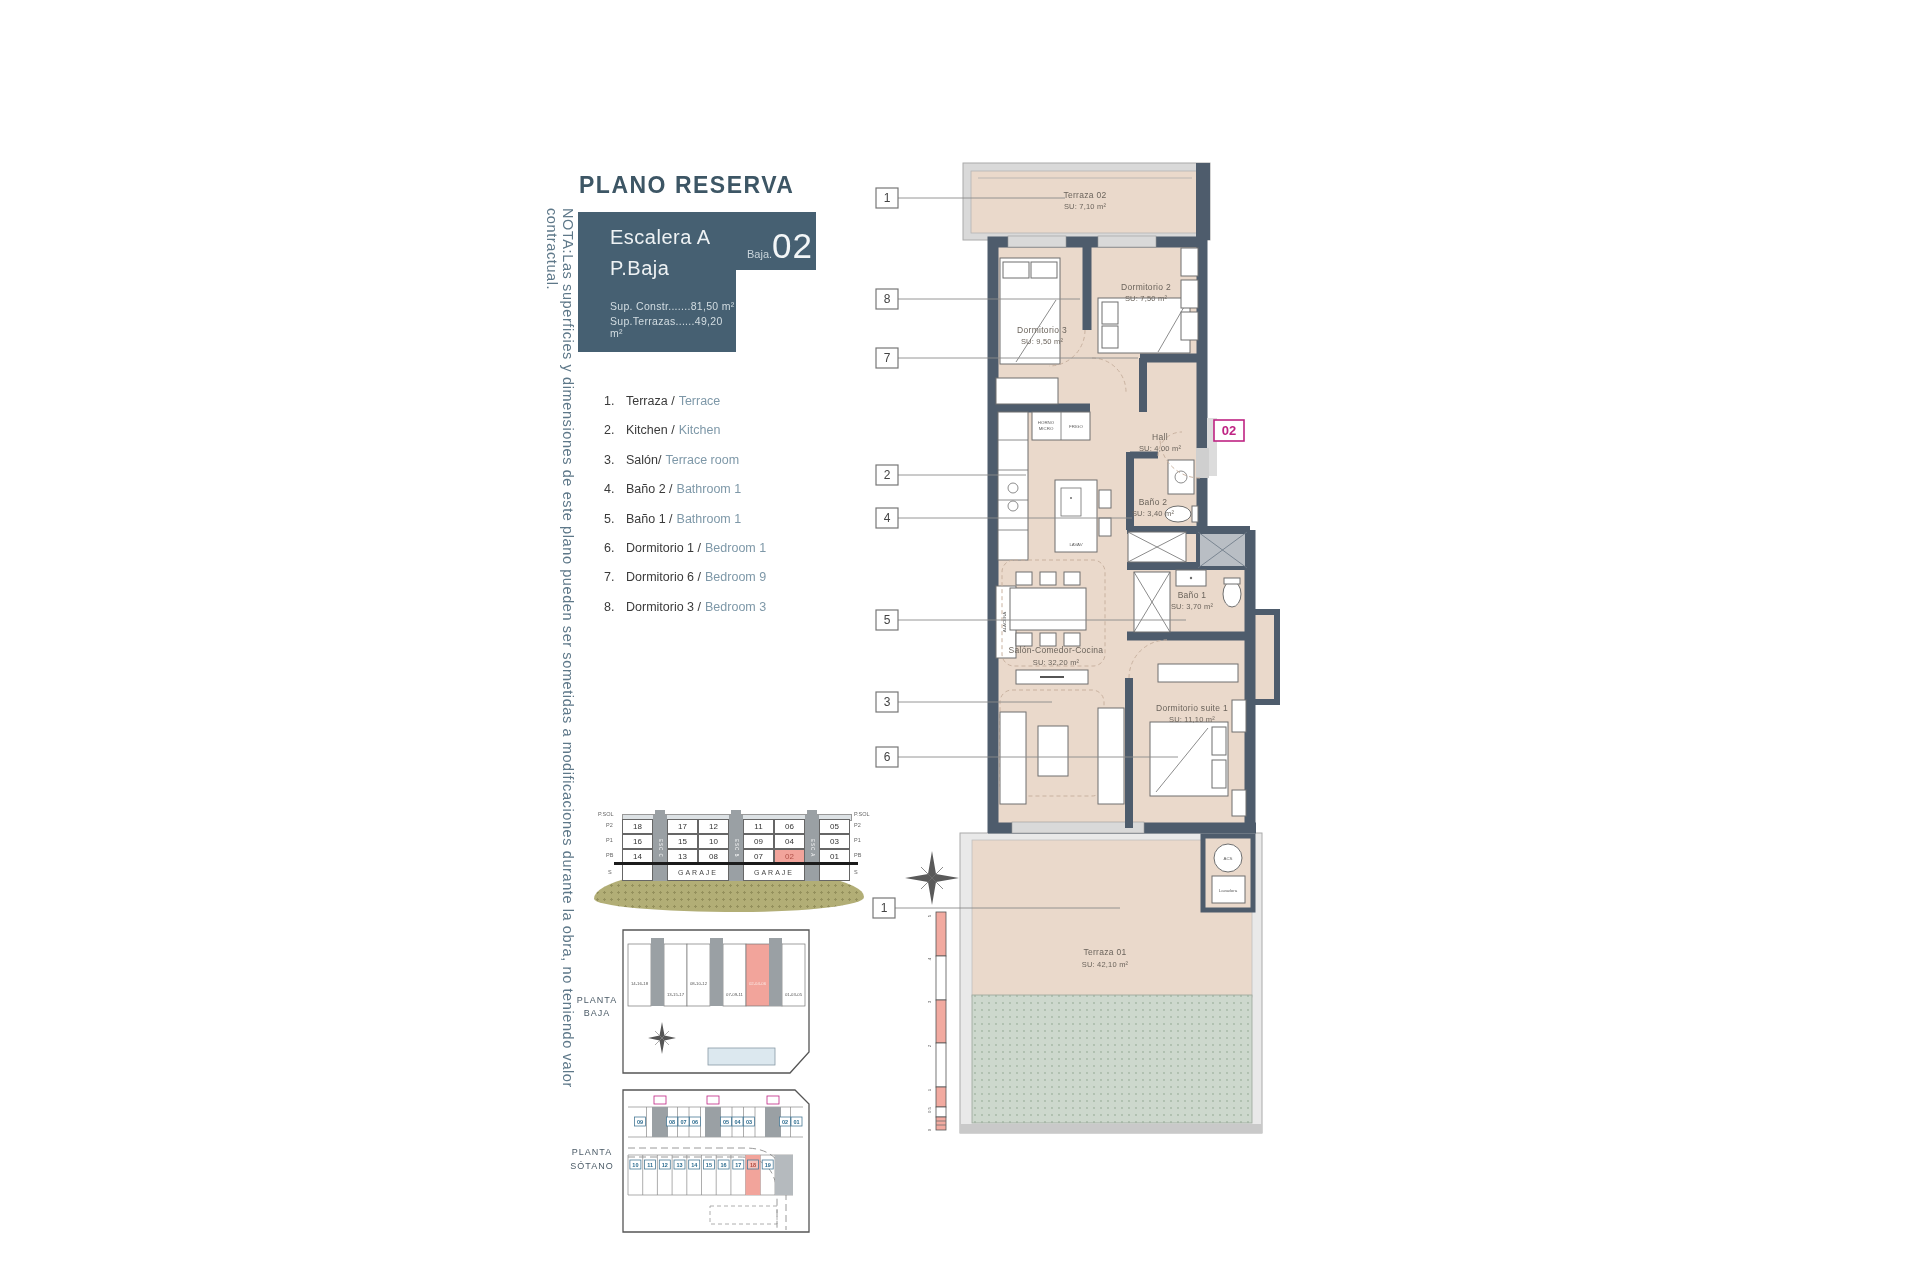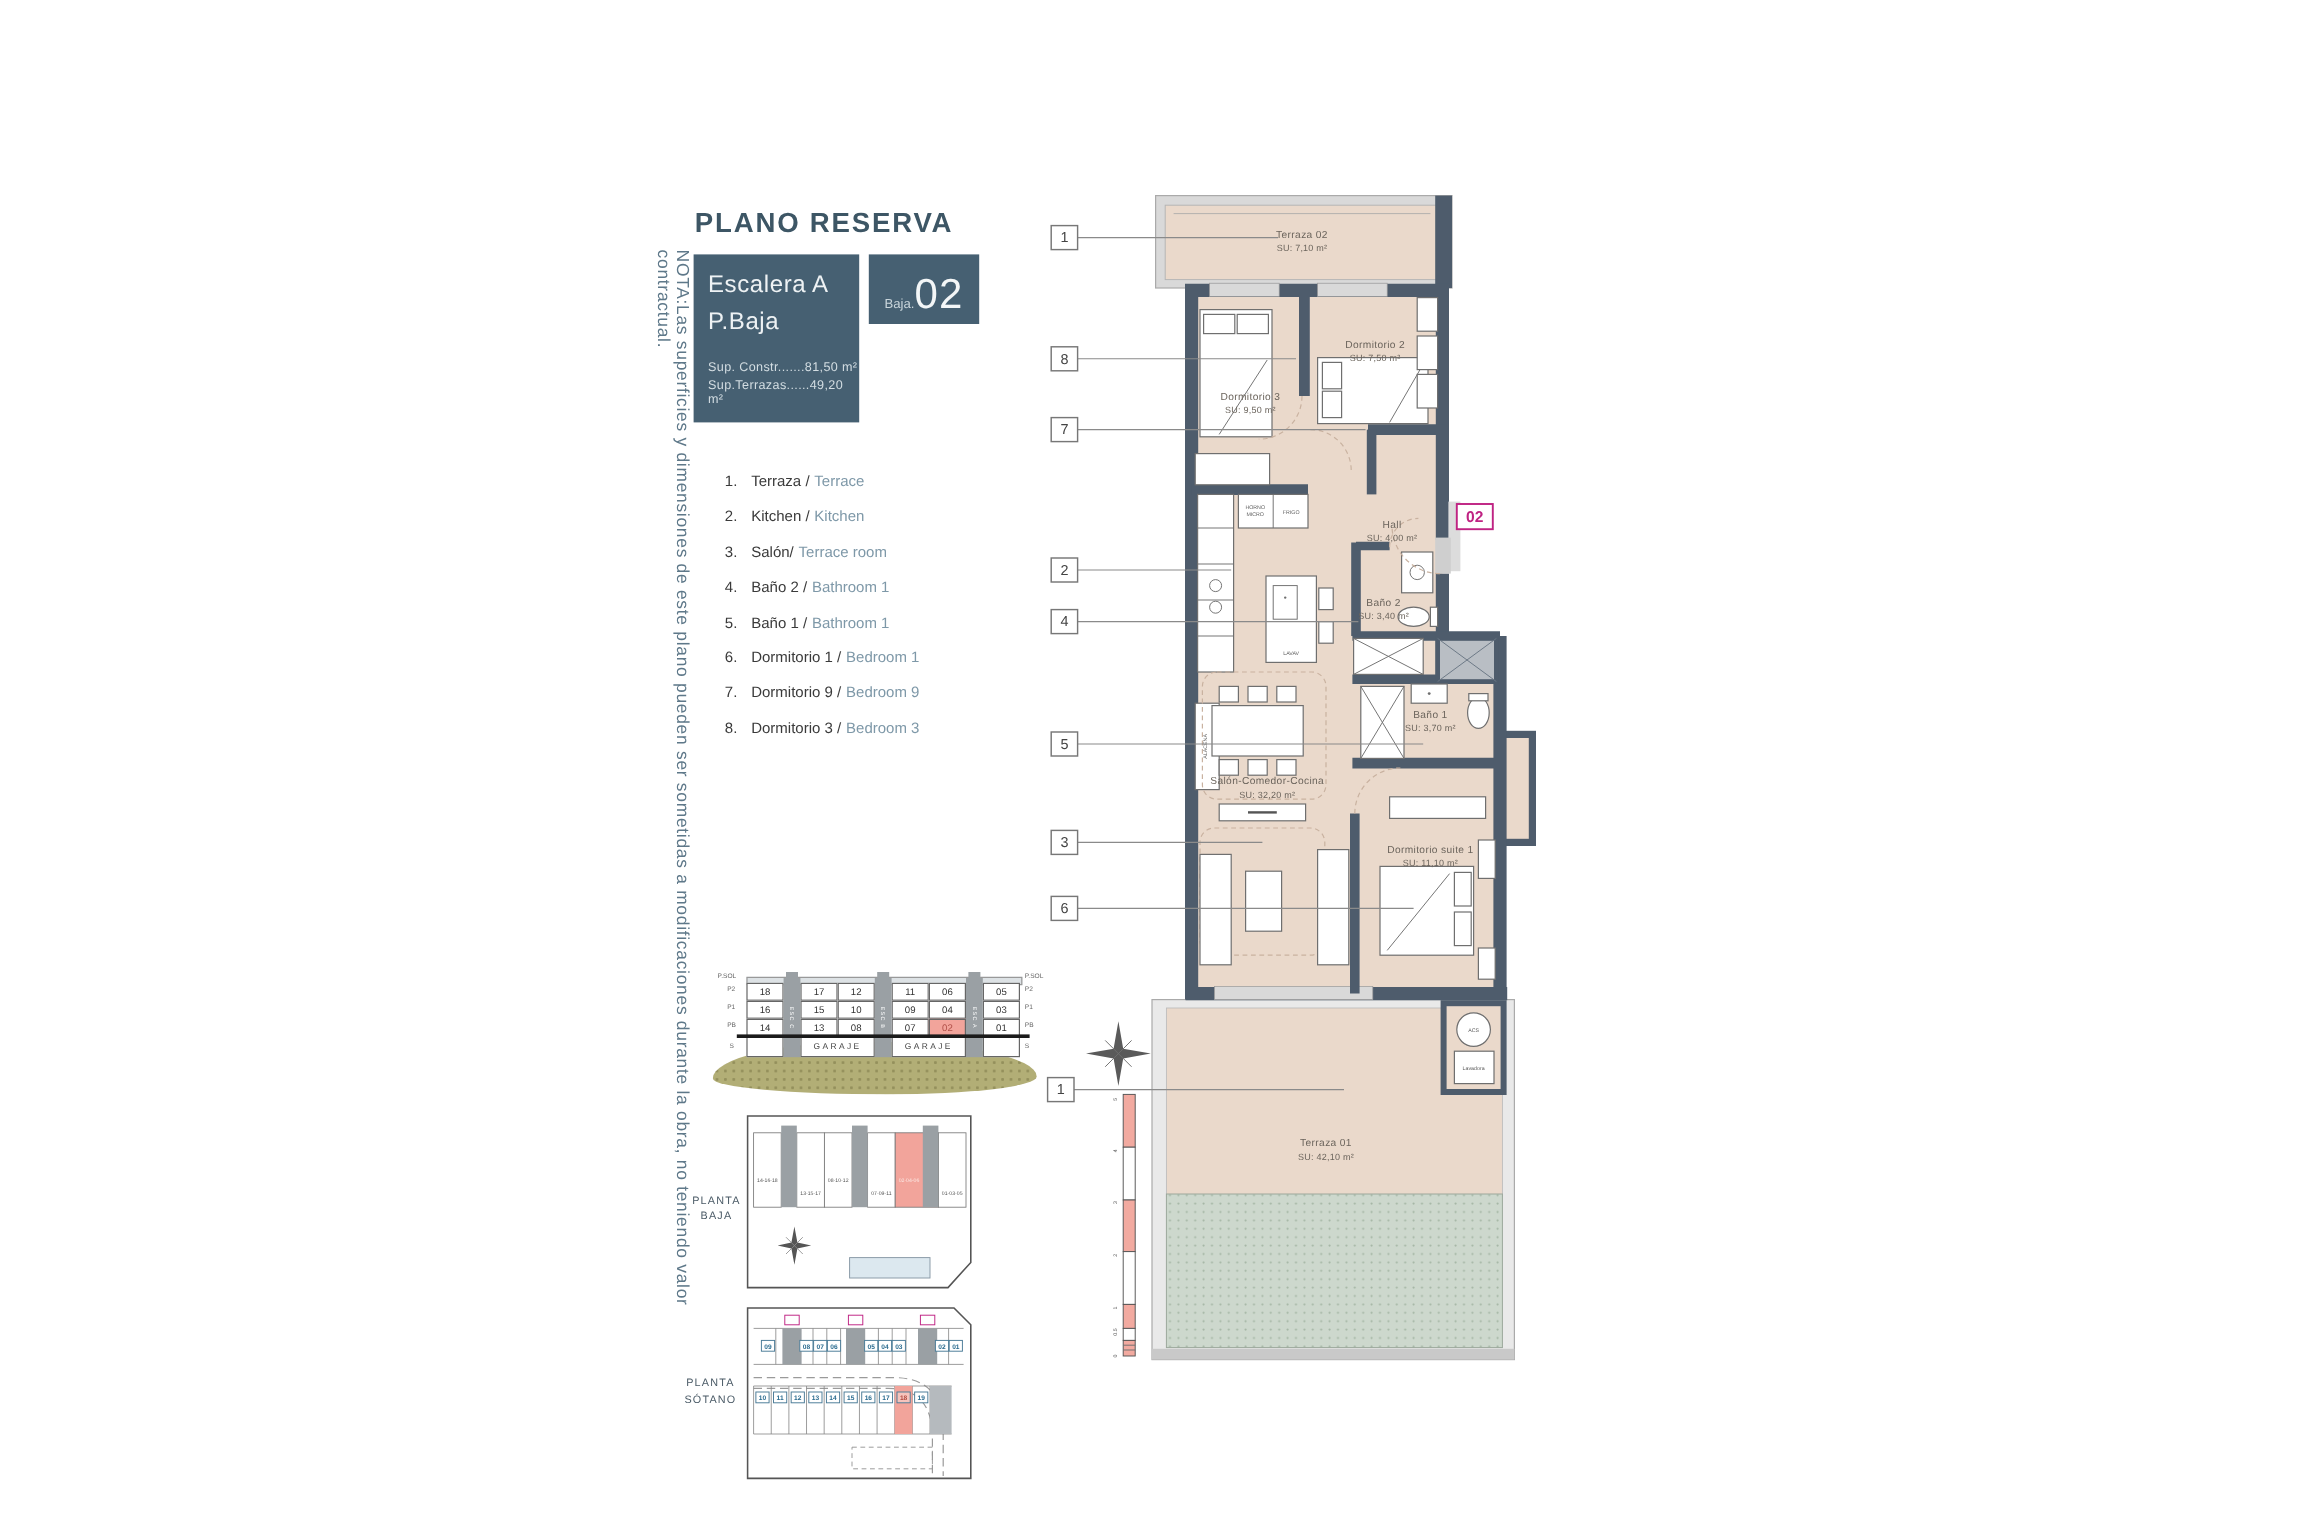--- a/index.html
+++ b/index.html
@@ -2,21 +2,21 @@
 <html><head>
 <meta charset="utf-8">
 <style>
   html,body{margin:0;padding:0;background:#fff;}
   .stage{position:relative;width:1920px;height:1280px;background:#fff;overflow:hidden;
          font-family:"Liberation Sans",sans-serif;}
   .abs{position:absolute;}
   
   .note-v{writing-mode:vertical-rl;font-size:14.5px;color:#5e7889;letter-spacing:.6px;}
   .title{font-size:23px;font-weight:bold;color:#3d5665;letter-spacing:1.5px;}
-  .tealbox{background:#466072;color:#eef2f4;}
+  .tealbox{background:#466072;color:#eef2f4;padding-left:20px;}
   .esc-line{font-size:20px;font-weight:300;letter-spacing:.5px;}
   .sup-line{font-size:10.5px;color:#d3dde2;letter-spacing:.3px;}
   .apto-sm{font-size:11px;color:#c9d5db;}
   .apto-big{font-size:35px;font-weight:300;color:#f3f6f7;letter-spacing:1px;}
   
   .lg-row{display:flex;align-items:baseline;height:29.4px;font-size:12.5px;}
   .lg-n{width:22px;color:#3a3a3a;}
   .lg-es{color:#3a3a3a;white-space:pre;}
   .lg-en{color:#7e98a8;margin-left:4px;}
   
@@ -95,21 +95,21 @@
         <span class="lg-es">Baño 1 /</span>
         <span class="lg-en">Bathroom 1</span>
       </div>
     <div class="lg-row">
         <span class="lg-n">6.</span>
         <span class="lg-es">Dormitorio 1 /</span>
         <span class="lg-en">Bedroom 1</span>
       </div>
     <div class="lg-row">
         <span class="lg-n">7.</span>
-        <span class="lg-es">Dormitorio 9 /</span>
+        <span class="lg-es">Dormitorio 6 /</span>
         <span class="lg-en">Bedroom 9</span>
       </div>
     <div class="lg-row">
         <span class="lg-n">8.</span>
         <span class="lg-es">Dormitorio 3 /</span>
         <span class="lg-en">Bedroom 3</span>
       </div>
   </div>
 
   <div class="ground" style="left:594px;top:868px;width:270px;height:44px;"></div>

